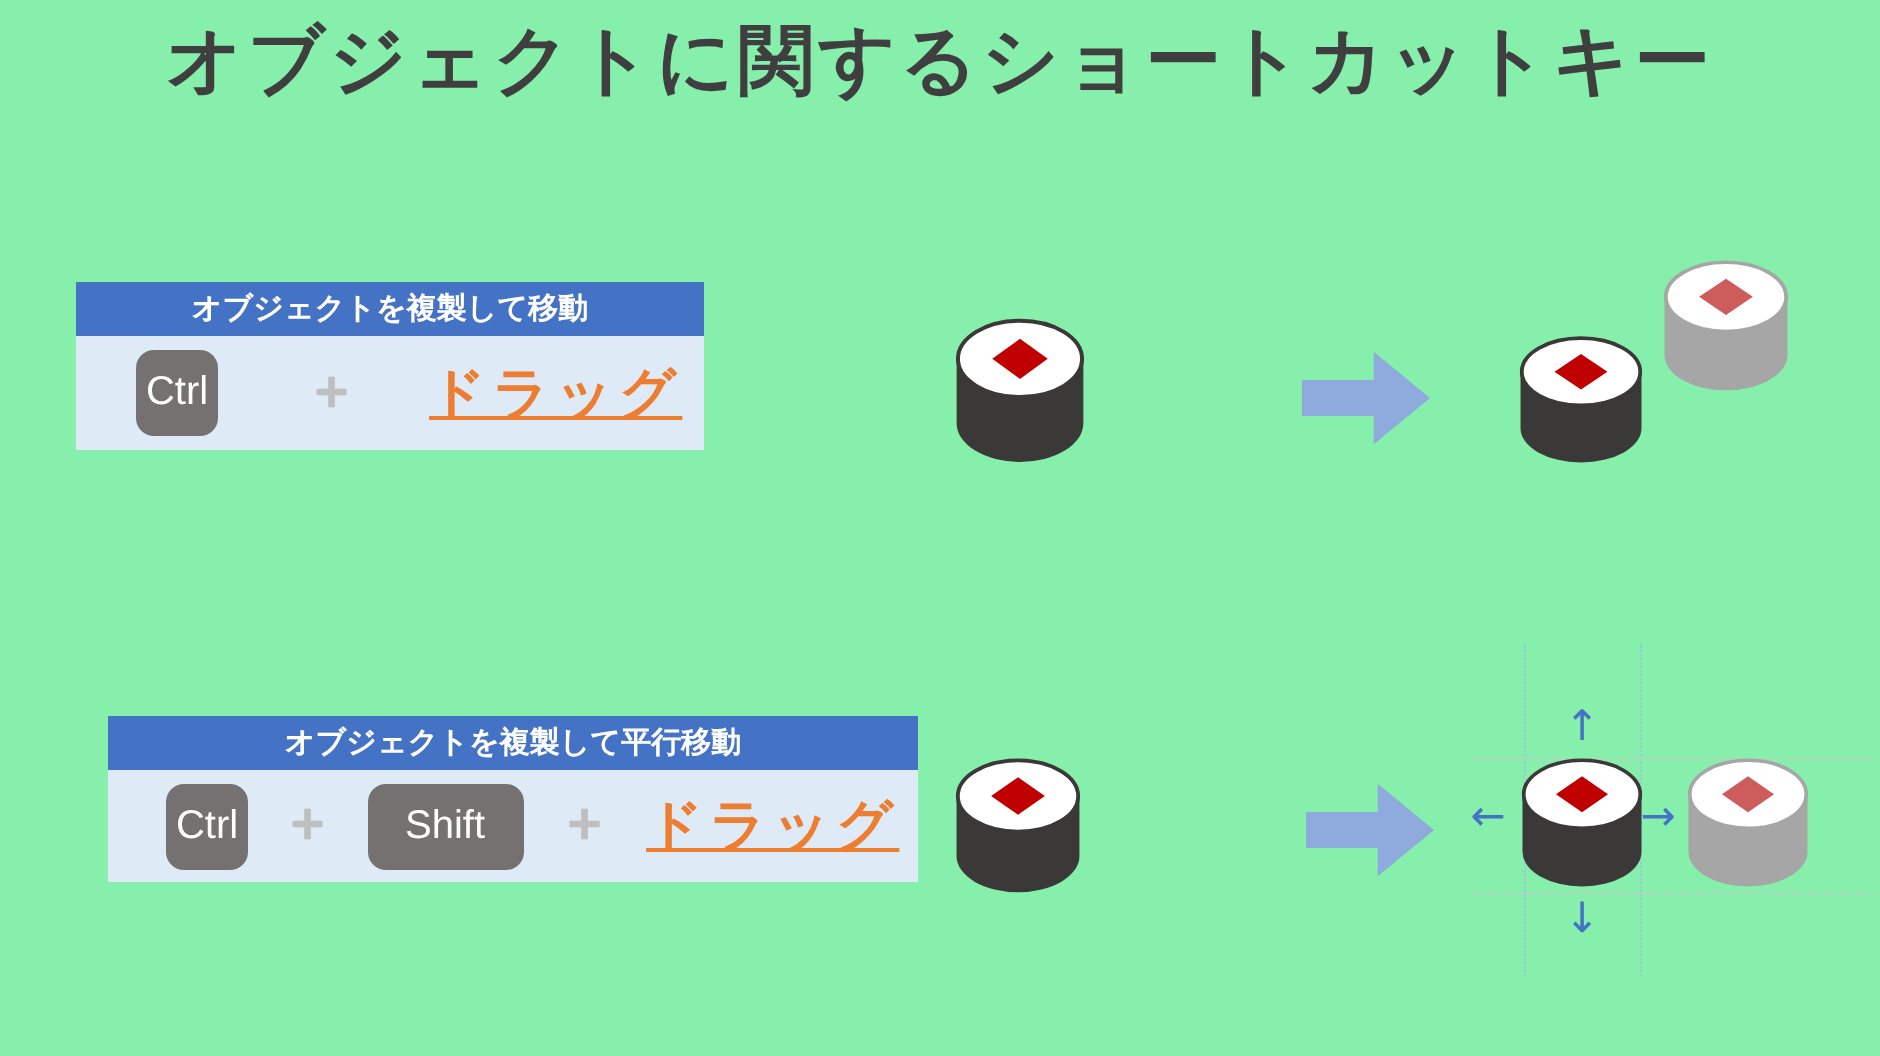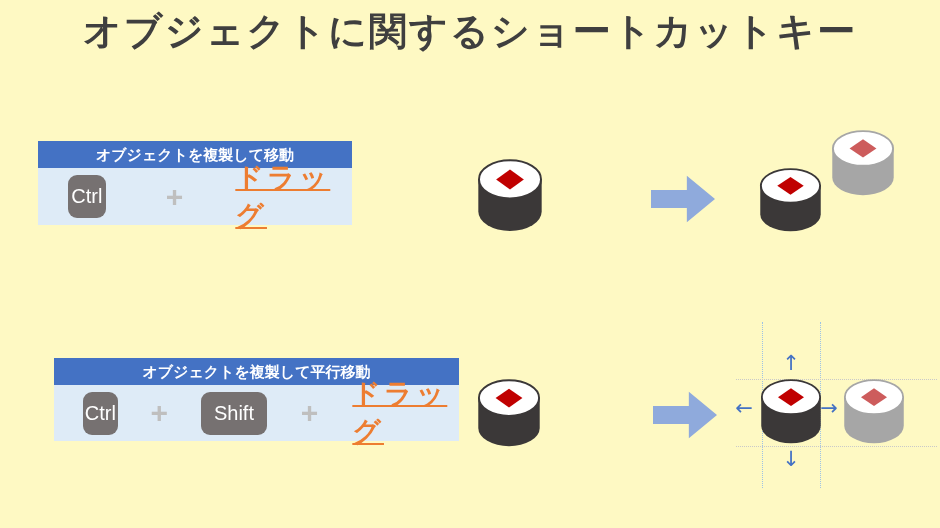--- a/index.html
+++ b/index.html
@@ -1,34 +1,34 @@
 <!DOCTYPE html>
 <html style="--title-text: #3F3F3F; --header-blue: #4472C4; --panel-bg: #DEEBF7; --key-bg: #767171; --key-text: #FFFFFF; --plus-gray: #BFBFBF; --action-orange: #ED7D31; --block-arrow: #8FAADC; --guide-arrow-blue: #4472C4; --guide-line-blue: #9DC3E6; --guide-line-gray: #C9C9C9; --cylinder-dark: #3B3838; --cylinder-gray: #A6A6A6; --ellipse-top: #FFFFFF; --diamond-red: #C00000; --diamond-red-faded: #CD5C5C;"><head>
 <meta charset="utf-8">
 <style>
   html,body{margin:0;padding:0;background:#ffffff;}
   .stage{
-    position:relative;width:940px;height:528px;background:#fef9c3;overflow:hidden;
+    position:relative;width:940px;height:528px;background:#86efac;overflow:hidden;
     font-family:"Liberation Sans","DejaVu Sans",sans-serif;
   }
   .title{
     position:absolute;top:7px;left:0;width:100%;text-align:center;
     font-size:38px;line-height:48px;font-weight:bold;letter-spacing:2px;
     color:var(--title-text);
   }
   
   .panel{position:absolute;left:38px;}
   .panel1{top:141px;width:314px;}
   .panel2{top:358px;width:405px;margin-left:16px;}
   .panel-header{
     background:var(--header-blue);color:#fff;font-weight:bold;font-size:15px;
     text-align:center;line-height:27px;height:27px;
   }
   .panel-body{
-    background:var(--panel-bg);display:flex;align-items:center;gap:12px;
+    background:var(--panel-bg);display:flex;align-items:center;
   }
   .panel1 .panel-body{height:57px;padding-left:30px;}
   .panel2 .panel-body{height:56px;padding-left:29px;}
   .keycap{
     background:var(--key-bg);color:var(--key-text);
     border-radius:9px;display:inline-flex;align-items:center;justify-content:center;
     font-size:20px;height:43px;
   }
   .key-ctrl{width:41px;}
   .key-shift{width:78px;}

